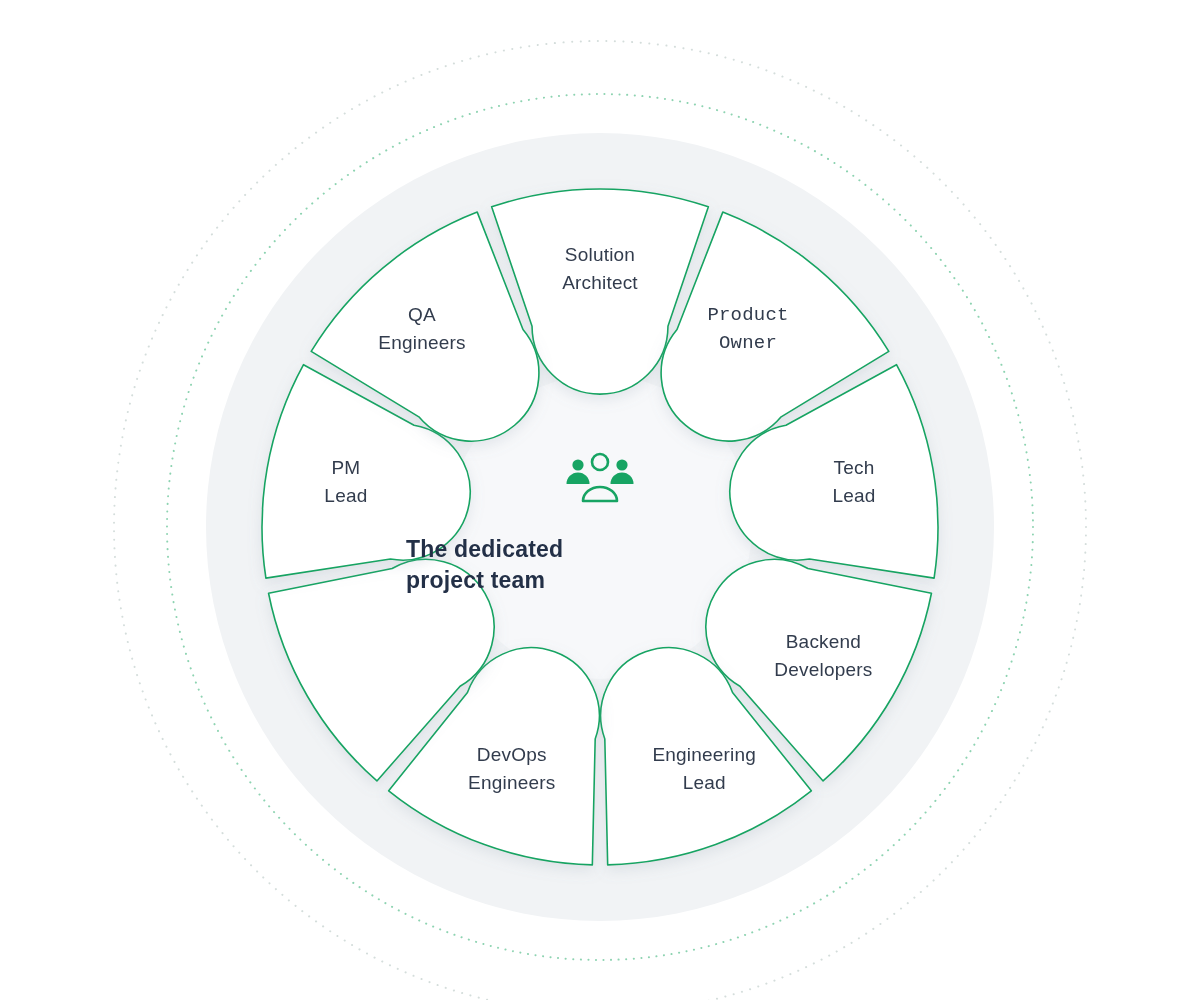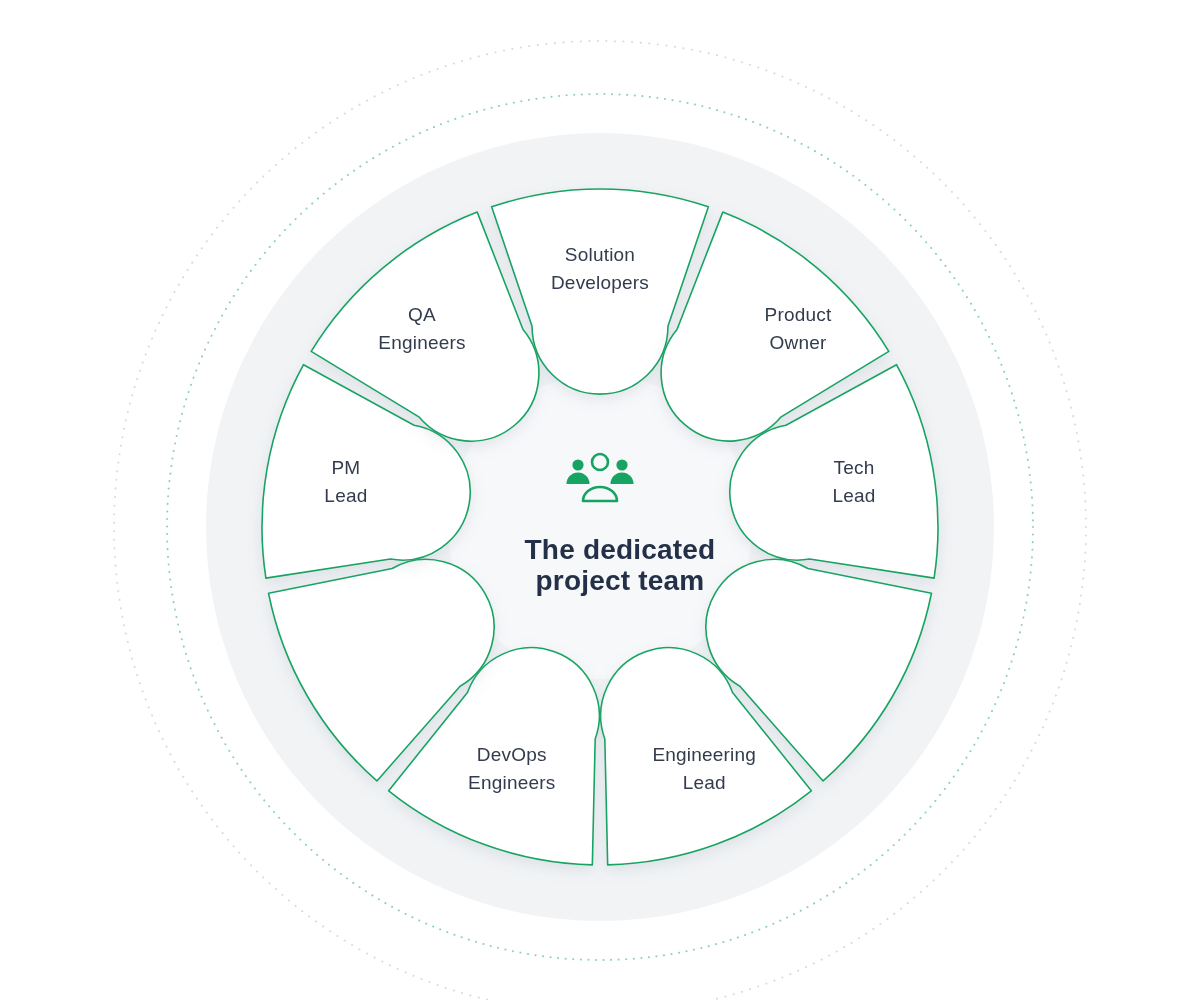--- a/index.html
+++ b/index.html
@@ -29,22 +29,22 @@
     stroke-linejoin:round;filter:url(#softShadow);
   }
   .person-solid{fill:var(--accent);stroke:none;}
   .person-outline{fill:var(--center-disc);stroke:var(--accent);stroke-width:2.6;stroke-linejoin:round;}
   .label-layer{position:absolute;left:0;top:0;width:1200px;height:1000px;pointer-events:none;}
   .seg-label{
     position:absolute;width:190px;text-align:center;
     font-size:19px;line-height:28px;letter-spacing:.2px;color:var(--label-color);
   }
   .center-title{
-    position:absolute;left:450px;top:499px;width:340px;text-align:center;
-    font-size:28px;font-weight:700;line-height:31px;letter-spacing:.2px;color:var(--title-color);
+    position:absolute;left:406px;top:499px;width:340px;text-align:left;
+    font-size:23px;font-weight:700;line-height:31px;letter-spacing:.2px;color:var(--title-color);
   }
 </style>
 </head>
 <body>
 
 <div class="stage">
 
   <svg width="1200" height="1000" viewBox="0 0 1200 1000">
     <defs>
       <filter id="softShadow" x="-30%" y="-30%" width="160%" height="160%">
@@ -76,23 +76,24 @@
 
       <circle class="person-solid" cx="622" cy="430" r="5.6"></circle>
       <path class="person-solid" d="M610.5,449 a11.5,11.5 0 0 1 23,0 z"></path>
 
       <path class="person-outline" d="M583,466 a17,14 0 0 1 34,0 z"></path>
       <circle class="person-outline" cx="600" cy="427" r="8"></circle>
     </g>
   </svg>
 
   <div class="label-layer" id="label-layer">
-      <div class="seg-label" style="left: 505px; top: 206px;"><span>Solution</span><br><span>Developers</span></div>
-      <div class="seg-label" style="left: 703px; top: 266.361px;"><span>Product</span><br><span>Owner</span></div>
+      <div class="seg-label" style="left: 505px; top: 206px;"><span>Solution</span><br><span>Architect</span></div>
+      <div class="seg-label" style="left: 653px; top: 266.361px; font-family: Liberation Mono, monospace;"><span>Product</span><br><span>Owner</span></div>
       <div class="seg-label" style="left: 759.08px; top: 419.199px;"><span>Tech</span><br><span>Lead</span></div>
+      <div class="seg-label" style="left: 728.435px; top: 593px;"><span>Backend</span><br><span>Developers</span></div>
       <div class="seg-label" style="left: 593.241px; top: 706.441px; padding-left: 32px;"><span>Engineering</span><br><span>Lead</span></div>
       <div class="seg-label" style="left: 416.759px; top: 706.441px;"><span>DevOps</span><br><span>Engineers</span></div>
       <div class="seg-label" style="left: 250.92px; top: 419.199px; text-align: center;"><span>PM</span><br><span>Lead</span></div>
       <div class="seg-label" style="left: 327px; top: 266.361px;"><span>QA</span><br><span>Engineers</span></div>
     </div>
 
   <div class="center-title">
     <span>The dedicated</span><br>
     <span>project team</span>
   </div>

